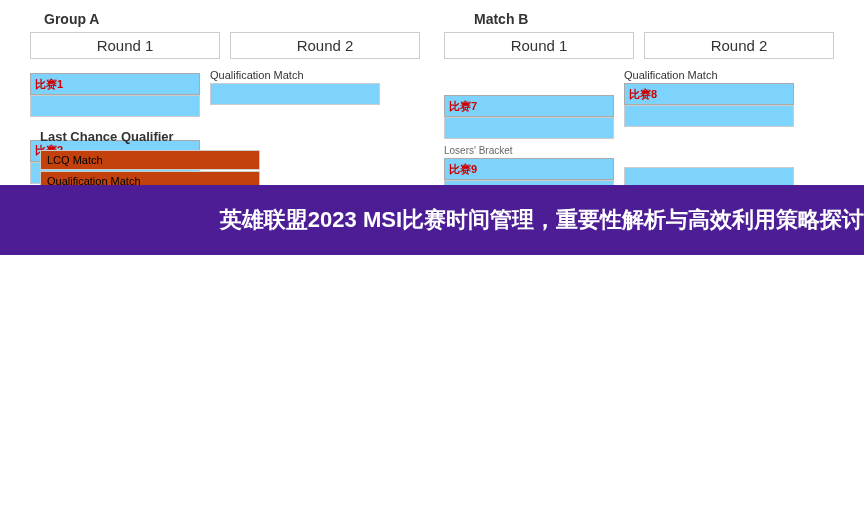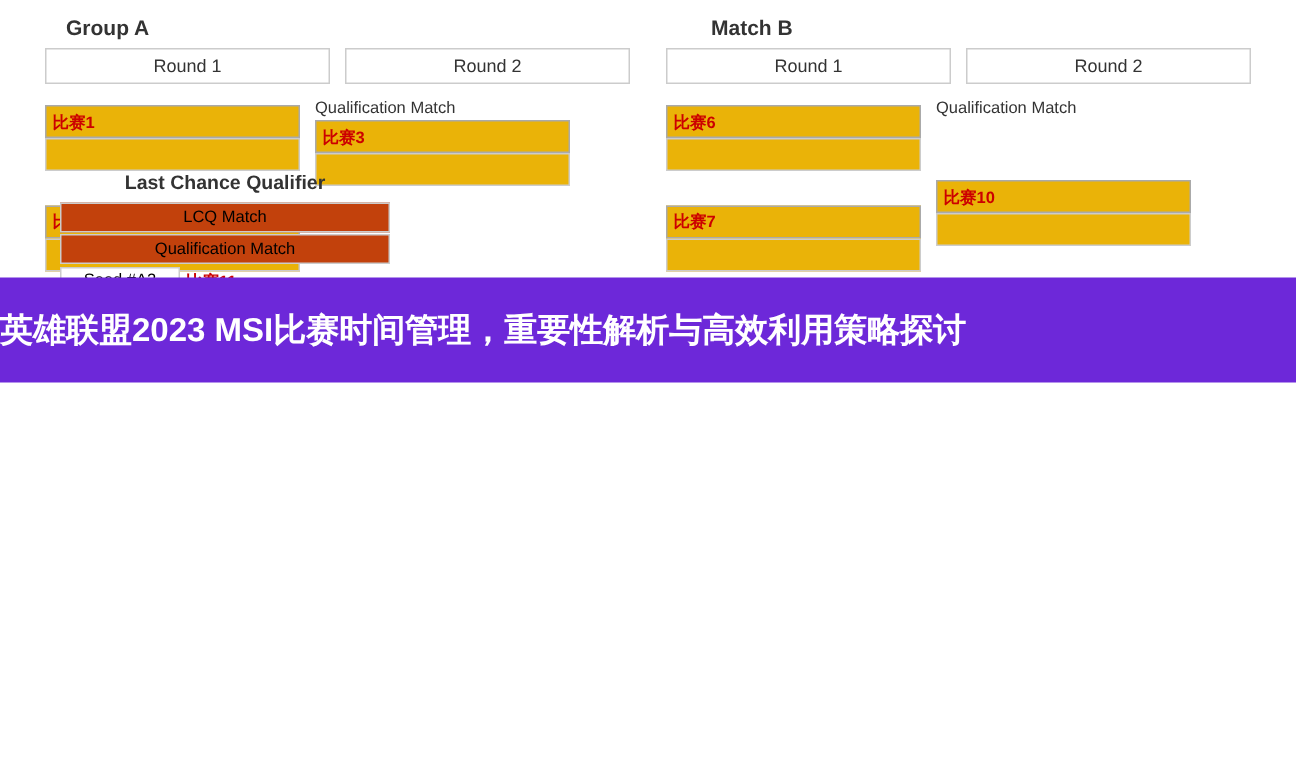--- a/index.html
+++ b/index.html
@@ -20,24 +20,24 @@
       padding: 10px 20px;
     }
 
     
     .banner {
       position: absolute;
       top: 185px;
       left: 0;
       width: 100%;
       height: 70px;
-      background: #6d28d9;
+      background: #4c1d95;
       display: flex;
       align-items: center;
-      justify-content: flex-start;
+      justify-content: flex-end;
       z-index: 10;
     }
     .banner-text {
       color: #ffffff;
       font-size: 22px;
       font-weight: bold;
       text-align: center;
       line-height: 1.4;
     }
     .group-title {
@@ -45,28 +45,28 @@
       font-weight: bold;
       color: #333;
       margin-bottom: 6px;
       margin-left: 14px;
     }
     .round-box {
       flex: 1;
       border: 1px solid #ccc;
       text-align: center;
       padding: 4px 0;
-      font-size: 12px;
+      font-size: 15px;
       color: #333;
       background: #fff;
     }
 
     .match-slot {
       border: 1px solid #ccc;
-      background: #eab308;
+      background: #7dd3fc;
       height: 22px;
       display: flex;
       align-items: center;
       padding: 0 4px;
       font-size: 11px;
       position: relative;
     }
     .match-slot.red-text {
       color: #cc0000;
       font-weight: bold;
@@ -79,24 +79,23 @@
     
     .qual-label {
       font-size: 11px;
       color: #333;
       margin-bottom: 2px;
     }
 
     
     .lcq-section {
       position: absolute;
-      bottom: 28px;
+      bottom: 16px;
       left: 20px;
       width: 220px;
-      text-align: center;
     }
     .lcq-title {
       font-size: 13px;
       font-weight: bold;
       color: #333;
       margin-bottom: 6px;
     }
     .lcq-box {
       border: 1px solid #ccc;
       background: #c2410c;
@@ -190,68 +189,66 @@
               <div class="match-slot red-text">比赛4</div>
               <div class="match-slot empty">—</div>
             </div>
           </div>
 
           <div style="width:170px; display:flex; flex-direction:column;">
             <div style="height:4px;"></div>
             <div class="qual-label">Qualification Match</div>
 
             <div>
-              <div class="match-slot red-text">比赛3</div>
               <div class="match-slot empty">—</div>
             </div>
           </div>
 
         </div>
       </div>
 
       <div style="width:24px;"></div>
 
       <div style="width:390px; position:relative;">
 
         <div style="display:flex; gap:10px; margin-bottom:6px;">
           <div class="round-box">Round 1</div>
           <div class="round-box">Round 2</div>
         </div>
 
         <div style="display:flex; gap:10px; position:relative; height:180px;">
 
           <div style="width:170px; display:flex; flex-direction:column; gap:0;">
 
-            <div style="margin-top:8px;">
-              <div class="match-slot red-text">比赛6</div>
-              <div class="match-slot empty">—</div>
-            </div>
             <div style="height:20px;"></div>
 
             <div style="margin-top:10px;">
               <div class="match-slot red-text">比赛7</div>
               <div class="match-slot empty">—</div>
             </div>
             <div style="height:4px;"></div>
             <div class="losers-label">Losers' Bracket</div>
 
             <div style="margin-top:2px;">
               <div class="match-slot red-text">比赛9</div>
               <div class="match-slot empty">—</div>
             </div>
           </div>
 
           <div style="width:170px; display:flex; flex-direction:column;">
             <div style="height:4px;"></div>
             <div class="qual-label">Qualification Match</div>
 
+            <div>
+              <div class="match-slot red-text">比赛8</div>
+              <div class="match-slot empty">—</div>
+            </div>
             <div style="height:40px;"></div>
 
             <div>
-              <div class="match-slot red-text">比赛10</div>
               <div class="match-slot empty">—</div>
             </div>
           </div>
 
         </div>
       </div>
 
     </div>
 
     <div class="lcq-section">

